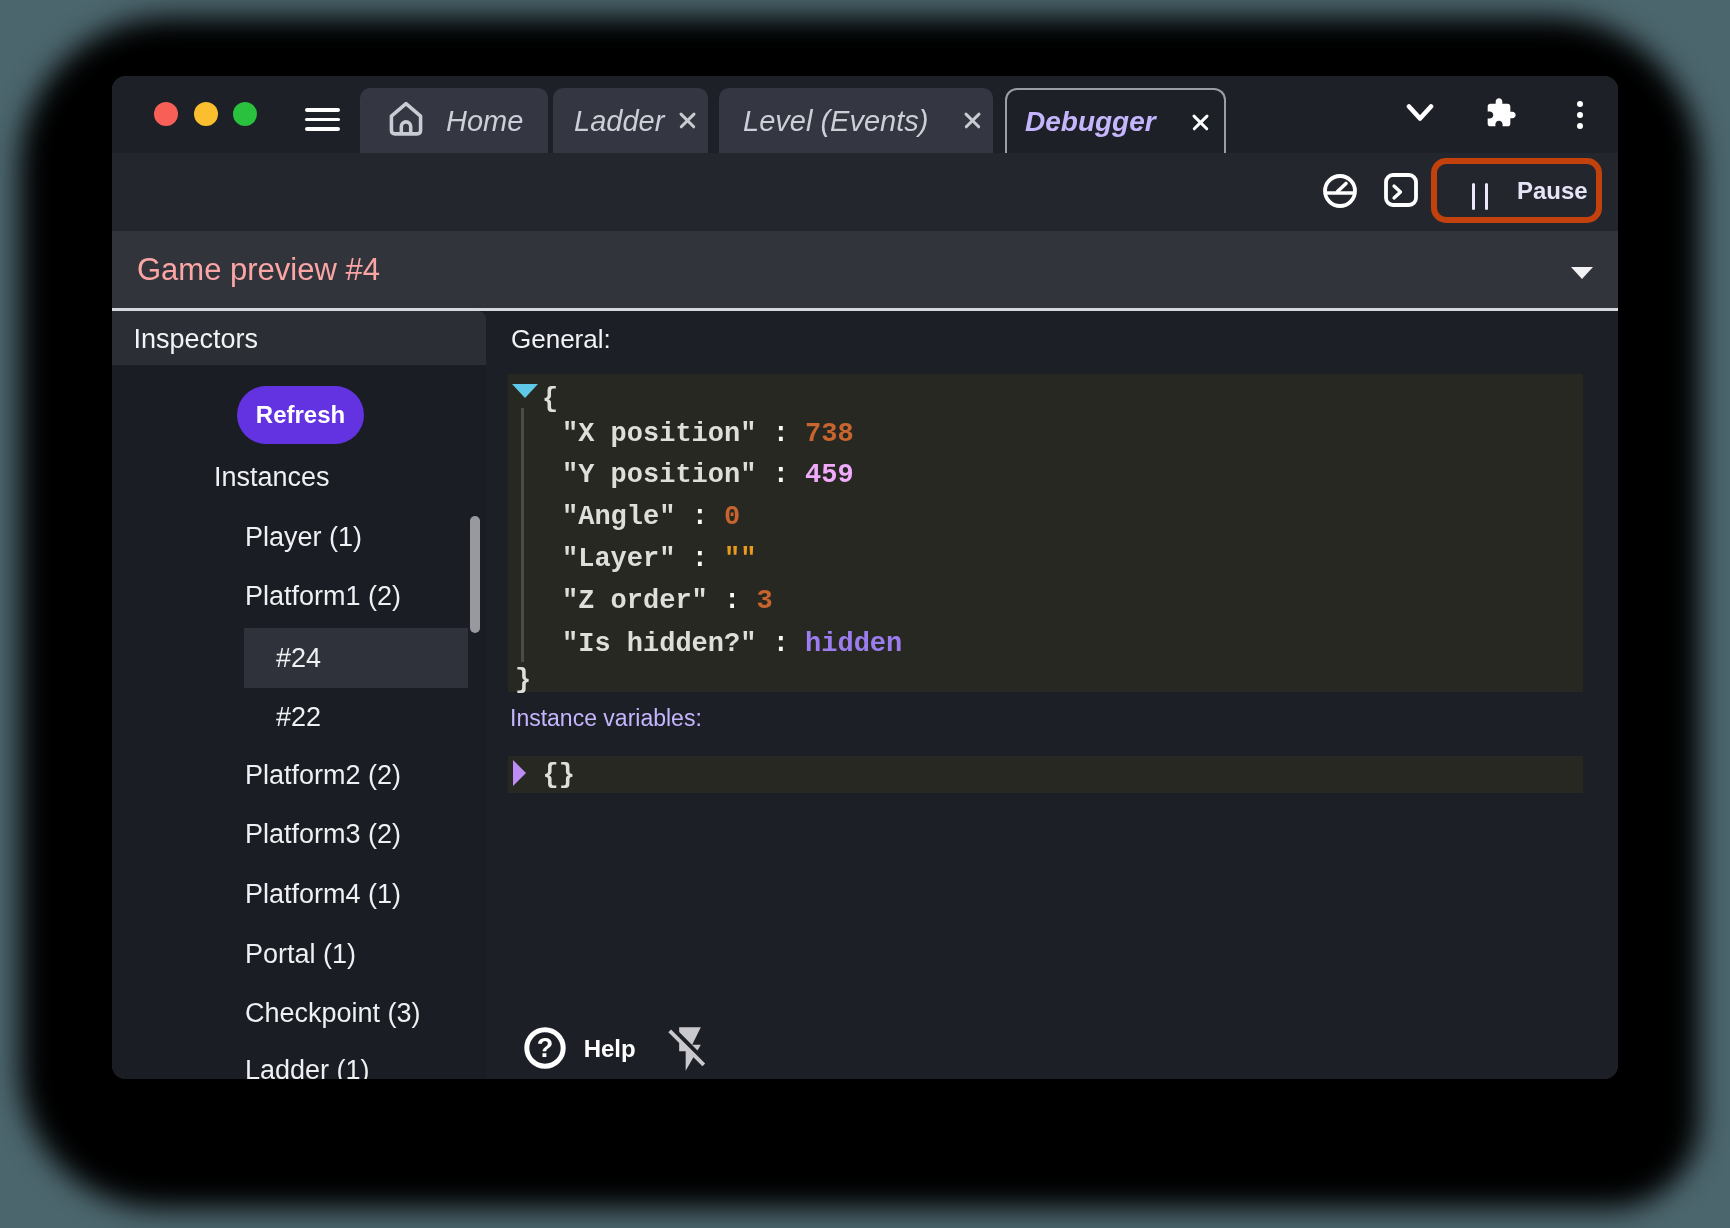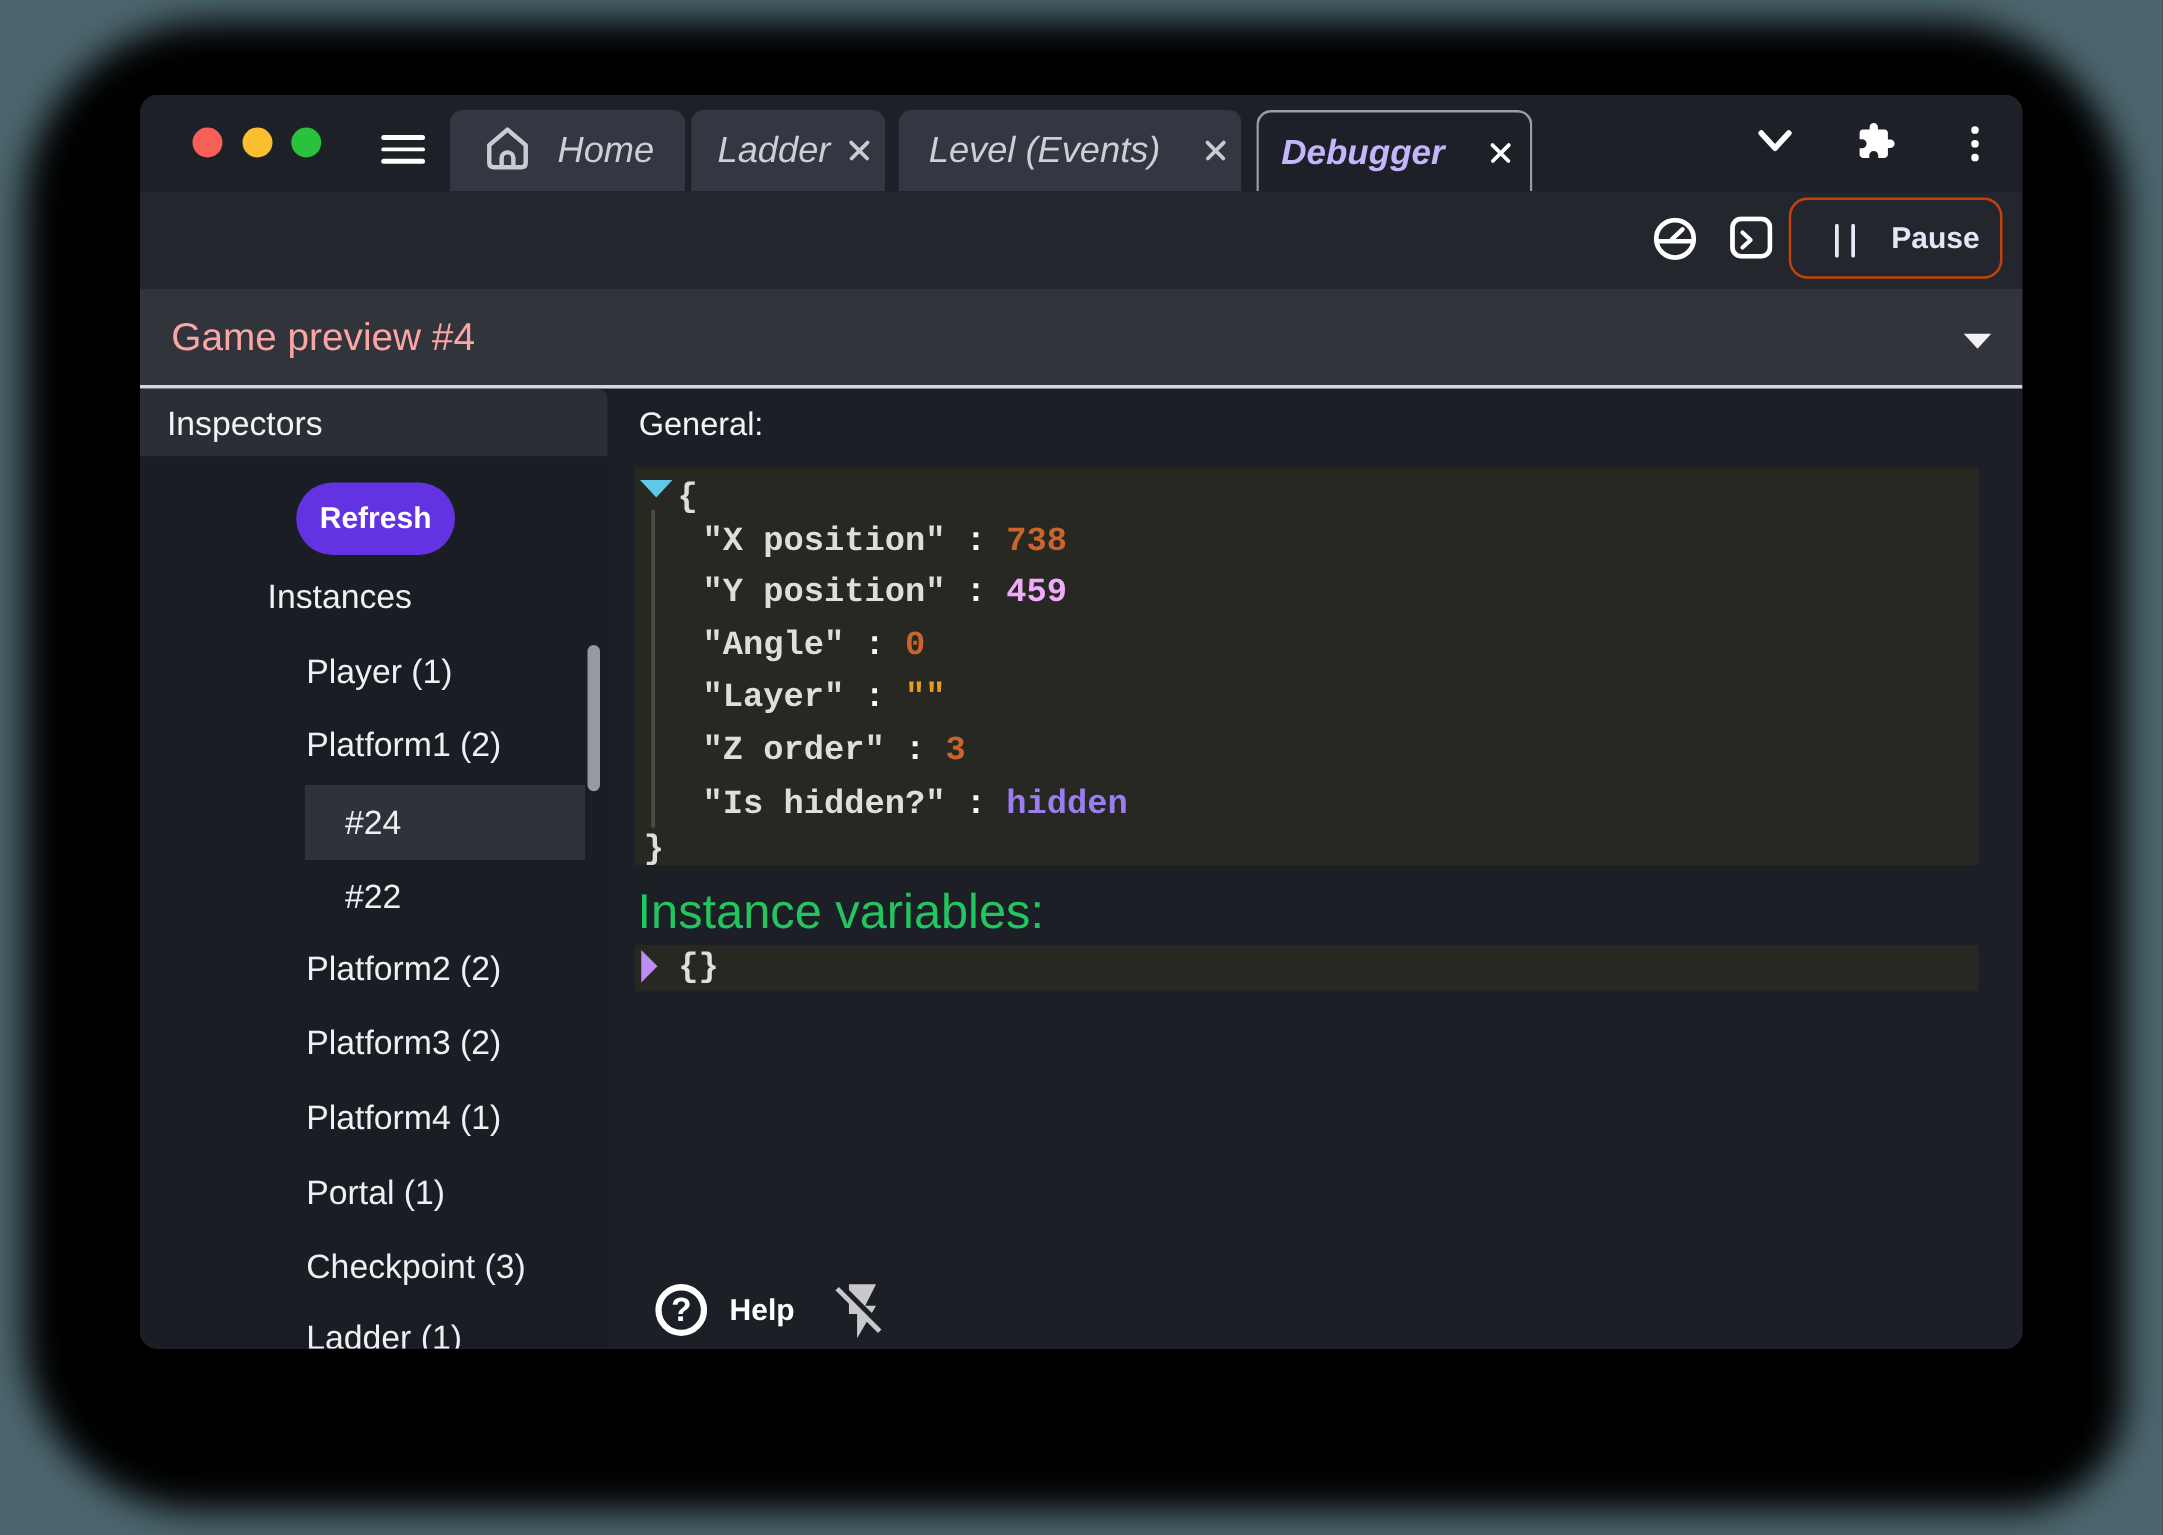--- a/index.html
+++ b/index.html
@@ -91,21 +91,21 @@
   <div id="toolbar" class="abs">
     <svg class="abs" style="left:1211px; top:20.6px;" width="34" height="34" viewBox="0 0 34 34">
       <circle cx="17" cy="17" r="15" fill="none" stroke="#fff" stroke-width="3.8"></circle>
       <line x1="2.5" y1="19" x2="31.5" y2="19" stroke="#fff" stroke-width="3.6"></line>
       <line x1="14.5" y1="17.5" x2="23" y2="9.5" stroke="#fff" stroke-width="3.6" stroke-linecap="round"></line>
     </svg>
     <svg class="abs" style="left:1271.9px; top:19.8px;" width="34" height="34" viewBox="0 0 34 34">
       <rect x="2" y="2" width="30" height="30" rx="7" fill="none" stroke="#fff" stroke-width="3.8"></rect>
       <polyline points="10,13 16.5,19 10,25" fill="none" stroke="#fff" stroke-width="3.3" stroke-linecap="round" stroke-linejoin="round"></polyline>
     </svg>
-    <div class="abs" style="left:1319px; top:5px; width:171px; height:65px; border:2px solid #c2410c; border-radius:15px;">
+    <div class="abs" style="left:1319px; top:5px; width:171px; height:65px; border:6px solid #c2410c; border-radius:15px;">
       <div class="abs" style="left:35px; top:19px; width:3px; height:27px; background:#ece8fa; border-radius:2px;"></div>
       <div class="abs" style="left:48px; top:19px; width:3px; height:27px; background:#ece8fa; border-radius:2px;"></div>
       <div class="abs" style="left:80px; top:50%; transform:translateY(-50%); font-weight:bold; font-size:24px; color:#e8e4f8;">Pause</div>
     </div>
   </div>
 
   <div id="preview" class="abs">
     <div class="abs" style="left:25px; top:50%; transform:translateY(-50%); font-size:31px; font-weight:500; color:#fca5a5;">Game preview #4</div>
     <div class="abs" style="left:1459px; top:35.5px; width:0; height:0;
        border-left:11px solid transparent; border-right:11px solid transparent; border-top:12px solid #f2f2f4;"></div>
@@ -151,21 +151,21 @@
 
     <div class="cline mono" style="left:430px; top:67px;">{</div>
     <div class="cline mono" style="left:450px; top:101.5px;">"X position" <span style="color:#fafaf8;">:</span> <span style="color:#c8642e;">738</span></div>
     <div class="cline mono" style="left:450px; top:143.3px;">"Y position" <span style="color:#fafaf8;">:</span> <span style="color:#f0abfc;">459</span></div>
     <div class="cline mono" style="left:450px; top:185px;">"Angle" <span style="color:#fafaf8;">:</span> <span style="color:#c8642e;">0</span></div>
     <div class="cline mono" style="left:450px; top:227px;">"Layer" <span style="color:#fafaf8;">:</span> <span style="color:#e89b1c;">""</span></div>
     <div class="cline mono" style="left:450px; top:269.4px;">"Z order" <span style="color:#fafaf8;">:</span> <span style="color:#c8642e;">3</span></div>
     <div class="cline mono" style="left:450px; top:311.8px;">"Is hidden?" <span style="color:#fafaf8;">:</span> <span style="color:#9b7df0;">hidden</span></div>
     <div class="cline mono" style="left:403px; top:348px;">}</div>
 
-    <div class="abs" style="left:398px; top:404px; height:30px; line-height:30px; font-size:39px; font-weight:500; color:#22c55e;">Instance variables:</div>
+    <div class="abs" style="left:398px; top:392px; height:30px; line-height:30px; font-size:23px; font-weight:500; color:#c4b5fd;">Instance variables:</div>
 
     <div class="abs" style="left:395.6px; top:445px; width:1075.8px; height:36.5px; background:#272822;"></div>
 
     <div class="abs" style="left:400.7px; top:448.7px; width:0; height:0;
         border-top:13.2px solid transparent; border-bottom:13.2px solid transparent; border-left:13px solid #be8cf5;"></div>
     <div class="cline mono" style="left:430.5px; top:443px;">{}</div>
 
     <svg class="abs" style="left:411.9px; top:715.9px;" width="42" height="42" viewBox="0 0 42 42">
       <circle cx="21" cy="21" r="18.2" fill="none" stroke="#fff" stroke-width="5"></circle>
       <text x="21" y="30" text-anchor="middle" font-family="Liberation Sans, sans-serif" font-size="27" font-weight="bold" fill="#fff">?</text>

